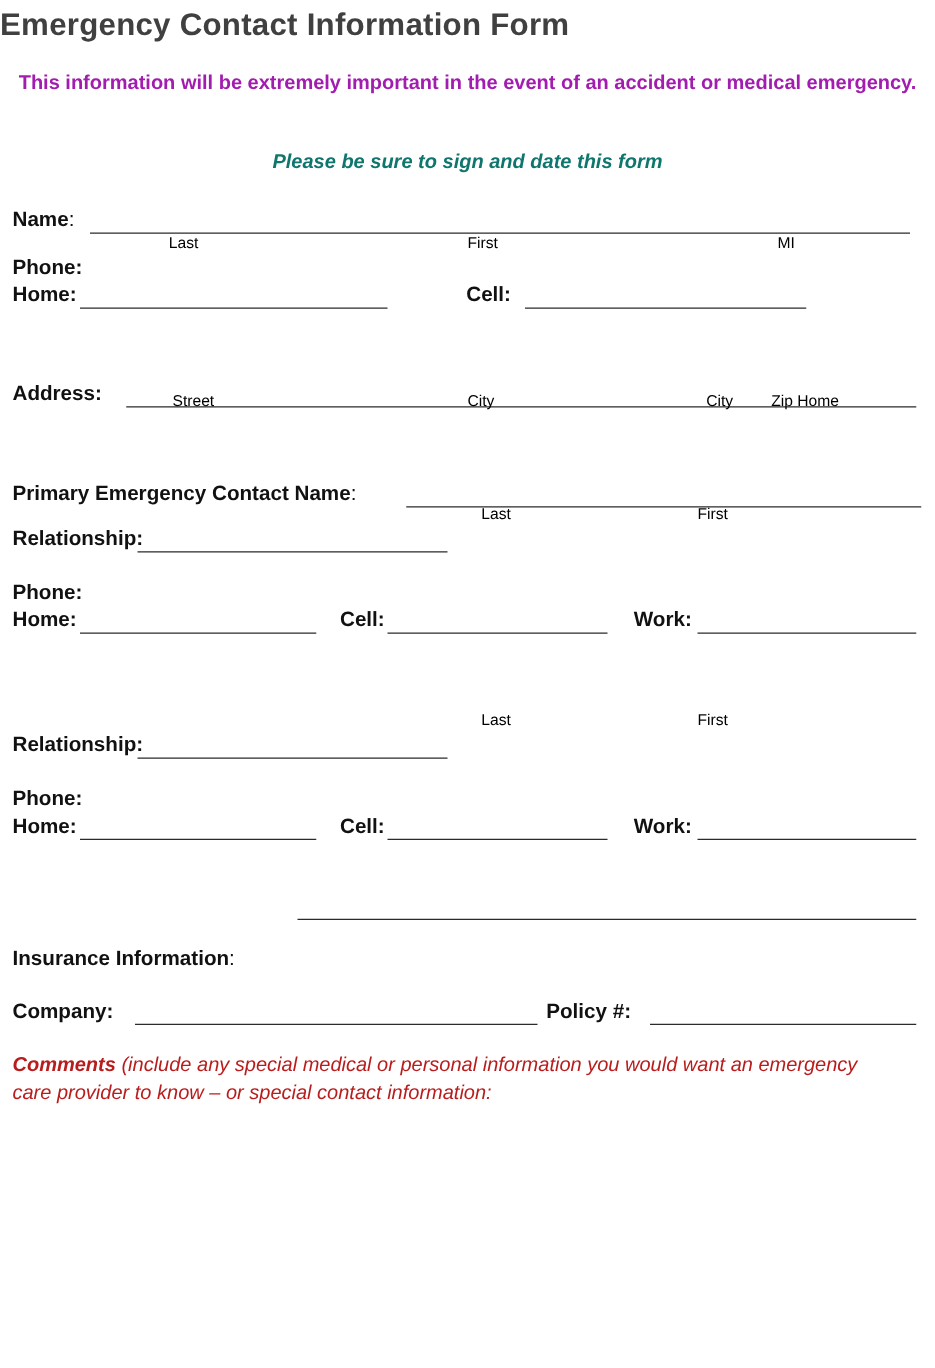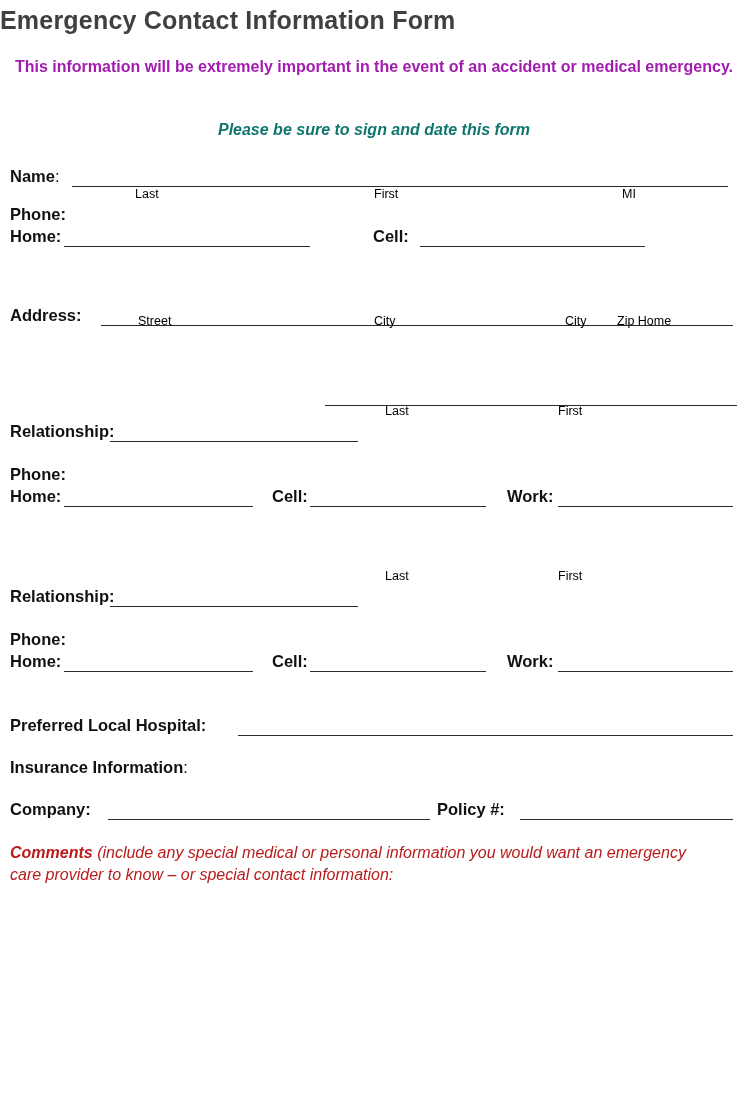--- a/index.html
+++ b/index.html
@@ -79,20 +79,21 @@
     <span class="fline" style="left:101px;width:632px;"></span>
   </div>
   <div class="row" style="top:314px;height:15px;">
     <span class="sub" style="left:138px;">Street</span>
     <span class="sub" style="left:374px;">City</span>
     <span class="sub" style="left:565px;">City</span>
     <span class="sub" style="left:617px;">Zip Home</span>
   </div>
 
   <div class="row" style="top:385px;">
+    <span class="lbl" style="left:10px;"><span>Primary Emergency Contact Name</span><span class="colon">:</span></span>
     <span class="fline" style="left:325px;width:412px;"></span>
   </div>
   <div class="row" style="top:404px;height:15px;">
     <span class="sub" style="left:385px;">Last</span>
     <span class="sub" style="left:558px;">First</span>
   </div>
   <div class="row" style="top:421px;">
     <span class="lbl" style="left:10px;">Relationship:</span>
     <span class="fline" style="left:110px;width:248px;"></span>
   </div>
@@ -122,21 +123,20 @@
   <div class="row" style="top:651px;">
     <span class="lbl" style="left:10px;">Home:</span>
     <span class="fline" style="left:64px;width:189px;"></span>
     <span class="lbl" style="left:272px;">Cell:</span>
     <span class="fline" style="left:310px;width:176px;"></span>
     <span class="lbl" style="left:507px;">Work:</span>
     <span class="fline" style="left:558px;width:175px;"></span>
   </div>
 
   <div class="row" style="top:715px;">
-    <span class="lbl" style="left:10px;">Preferred Local Hospital:</span>
     <span class="fline" style="left:238px;width:495px;"></span>
   </div>
 
   <div class="row" style="top:799px;">
     <span class="lbl" style="left:10px;">Company:</span>
     <span class="fline" style="left:108px;width:322px;"></span>
     <span class="lbl" style="left:437px;">Policy #:</span>
     <span class="fline" style="left:520px;width:213px;"></span>
   </div>
   <div class="row" style="top:757px;">

